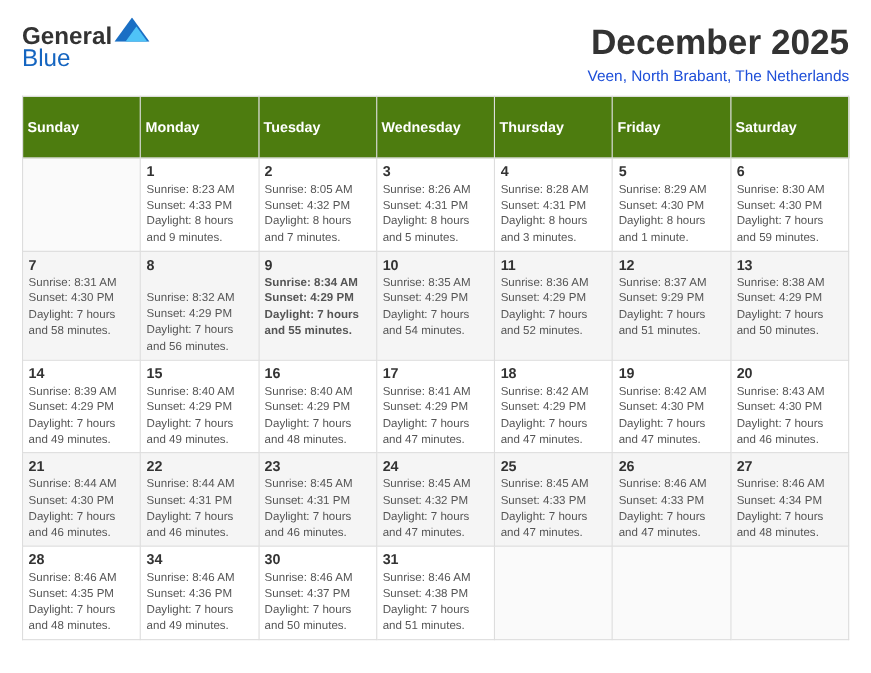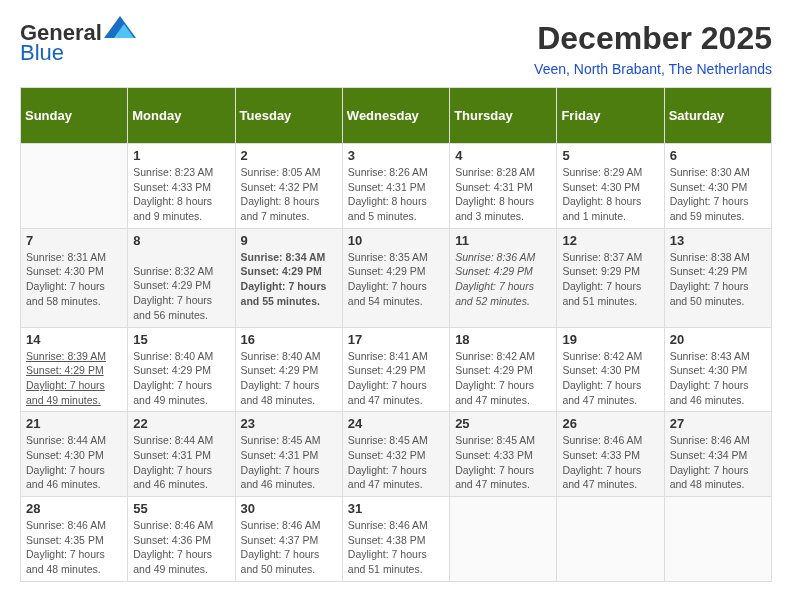--- a/index.html
+++ b/index.html
@@ -173,21 +173,21 @@
         </td>
         <td>
           <span class="day-num">10</span>
           <div class="day-info" style="white-space: pre-line;">Sunrise: 8:35 AM
 Sunset: 4:29 PM
 Daylight: 7 hours
 and 54 minutes.</div>
         </td>
         <td>
           <span class="day-num">11</span>
-          <div class="day-info" style="white-space: pre-line; font-style: italic;">Sunrise: 8:36 AM
+          <div class="day-info" style="white-space: pre-line;">Sunrise: 8:36 AM
 Sunset: 4:29 PM
 Daylight: 7 hours
 and 52 minutes.</div>
         </td>
         <td>
           <span class="day-num">12</span>
           <div class="day-info" style="white-space: pre-line;">Sunrise: 8:37 AM
 Sunset: 9:29 PM
 Daylight: 7 hours
 and 51 minutes.</div>
@@ -196,21 +196,21 @@
           <span class="day-num">13</span>
           <div class="day-info" style="white-space: pre-line;">Sunrise: 8:38 AM
 Sunset: 4:29 PM
 Daylight: 7 hours
 and 50 minutes.</div>
         </td>
       </tr>
       <tr>
         <td>
           <span class="day-num">14</span>
-          <div class="day-info" style="white-space: pre-line; text-decoration: underline;">Sunrise: 8:39 AM
+          <div class="day-info" style="white-space: pre-line;">Sunrise: 8:39 AM
 Sunset: 4:29 PM
 Daylight: 7 hours
 and 49 minutes.</div>
         </td>
         <td>
           <span class="day-num">15</span>
           <div class="day-info" style="white-space: pre-line;">Sunrise: 8:40 AM
 Sunset: 4:29 PM
 Daylight: 7 hours
 and 49 minutes.</div>
@@ -304,21 +304,21 @@
       </tr>
       <tr>
         <td>
           <span class="day-num">28</span>
           <div class="day-info" style="white-space: pre-line;">Sunrise: 8:46 AM
 Sunset: 4:35 PM
 Daylight: 7 hours
 and 48 minutes.</div>
         </td>
         <td>
-          <span class="day-num">55</span>
+          <span class="day-num">34</span>
           <div class="day-info" style="white-space: pre-line;">Sunrise: 8:46 AM
 Sunset: 4:36 PM
 Daylight: 7 hours
 and 49 minutes.</div>
         </td>
         <td>
           <span class="day-num">30</span>
           <div class="day-info" style="white-space: pre-line;">Sunrise: 8:46 AM
 Sunset: 4:37 PM
 Daylight: 7 hours

